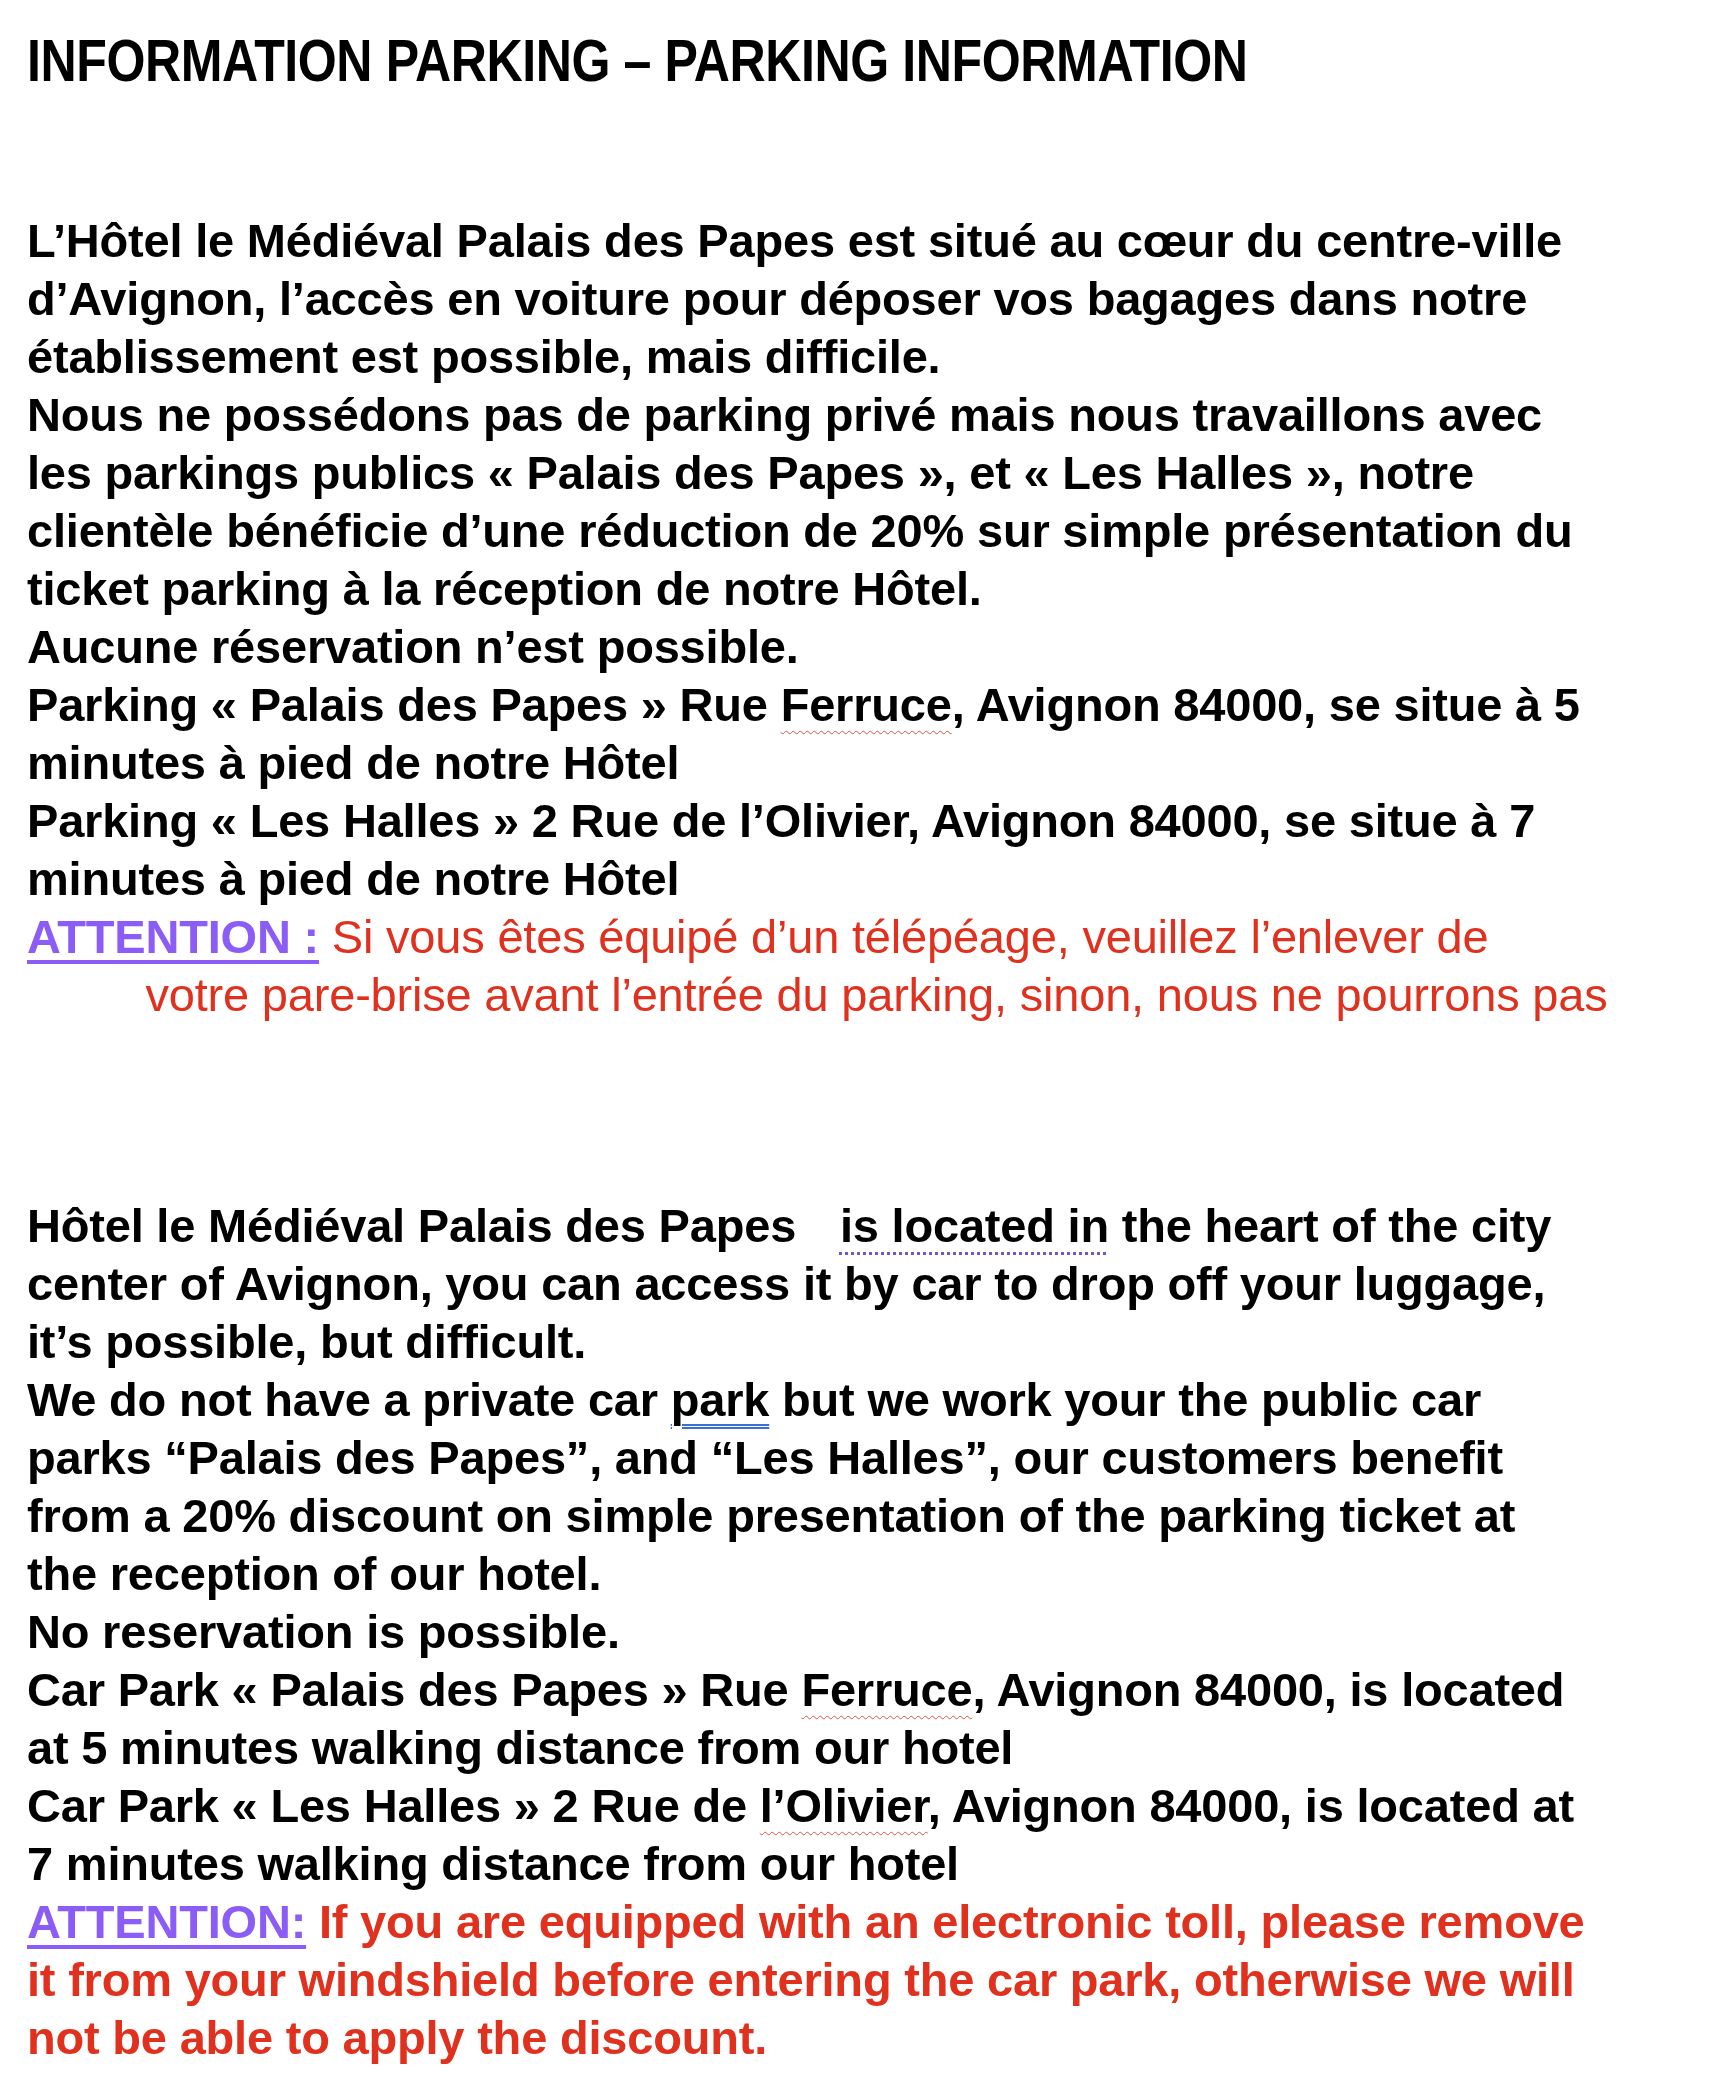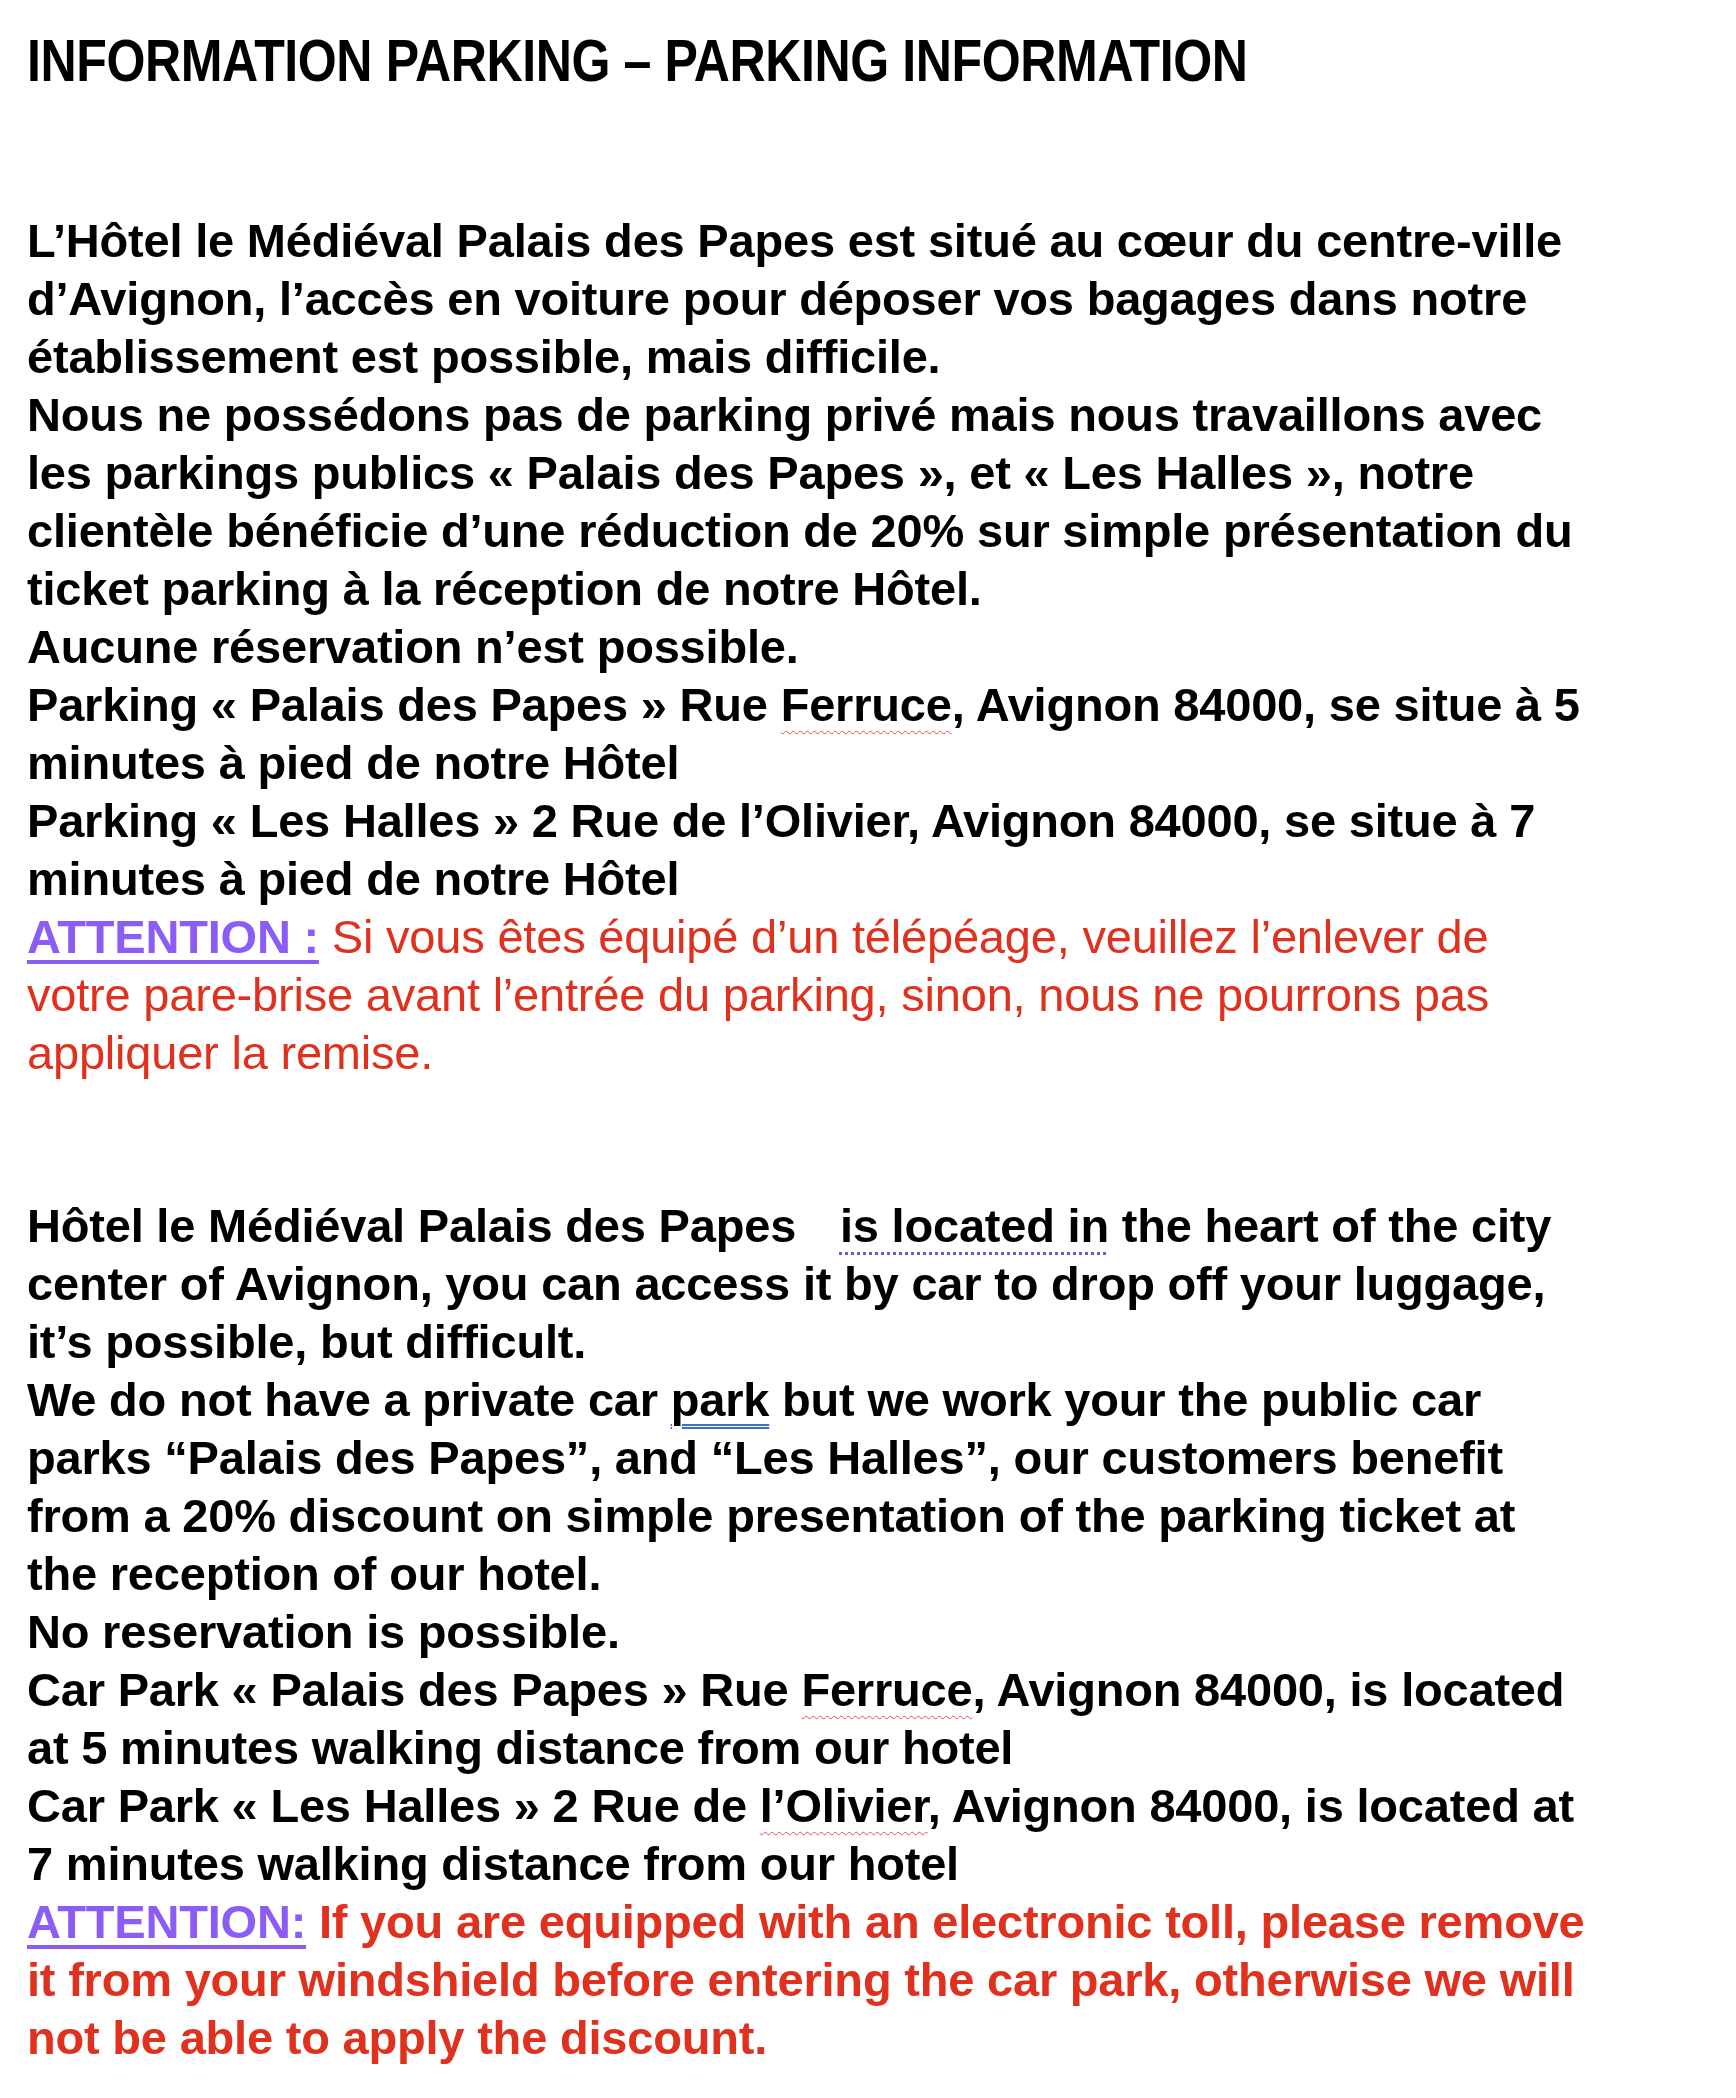--- a/index.html
+++ b/index.html
@@ -37,21 +37,21 @@
   .line {
     display: block;
     height: 58px;
     line-height: 58px;
     font-size: 47px;
     font-weight: bold;
     white-space: nowrap;
     letter-spacing: -0.2px;
   }
   .red { color: #e0301e; }
-  .regular { font-weight: normal; }
+  .regular { font-weight: normal; text-align: center; }
   .attn-label {
     text-decoration: underline;
     text-decoration-thickness: 3.9px;
     text-underline-offset: 6.8px;
     color: #8b5cf6;
     font-weight: bold;
   }
   .spell {
     text-decoration: underline wavy #d9534f;
     text-decoration-thickness: 1.4px;
@@ -82,21 +82,20 @@
   <span class="line">les parkings publics « Palais des Papes », et « Les Halles », notre</span>
   <span class="line">clientèle bénéficie d’une réduction de 20% sur simple présentation du</span>
   <span class="line">ticket parking à la réception de notre Hôtel.</span>
   <span class="line">Aucune réservation n’est possible.</span>
   <span class="line"><span>Parking « Palais des Papes » Rue </span><span class="spell">Ferruce</span><span>, Avignon 84000, se situe à 5</span></span>
   <span class="line">minutes à pied de notre Hôtel</span>
   <span class="line">Parking « Les Halles » 2 Rue de l’Olivier, Avignon 84000, se situe à 7</span>
   <span class="line">minutes à pied de notre Hôtel</span>
   <span class="line"><span class="attn-label">ATTENTION :</span><span class="red regular"> Si vous êtes équipé d’un télépéage, veuillez l’enlever de</span></span>
   <span class="line red regular">votre pare-brise avant l’entrée du parking, sinon, nous ne pourrons pas</span>
-  <span class="line red regular">appliquer la remise.</span>
 </div>
 
 <div class="section en">
   <span class="line"><span>Hôtel le Médiéval Palais des Papes </span><span class="grammar-dotted">is located in</span><span> the heart of the city</span></span>
   <span class="line">center of Avignon, you can access it by car to drop off your luggage,</span>
   <span class="line">it’s possible, but difficult.</span>
   <span class="line"><span>We do not have a private car </span><span class="grammar-double">park</span><span> but we work your the public car</span></span>
   <span class="line">parks “Palais des Papes”, and “Les Halles”, our customers benefit</span>
   <span class="line">from a 20% discount on simple presentation of the parking ticket at</span>
   <span class="line">the reception of our hotel.</span>

